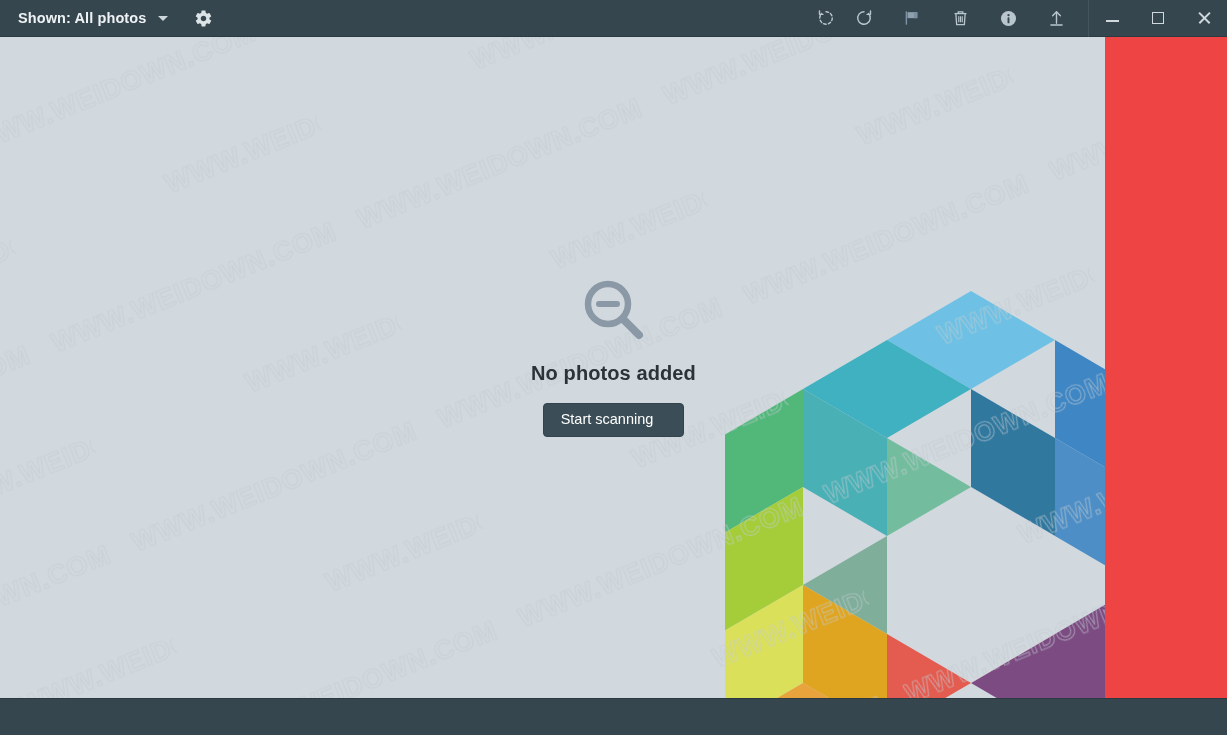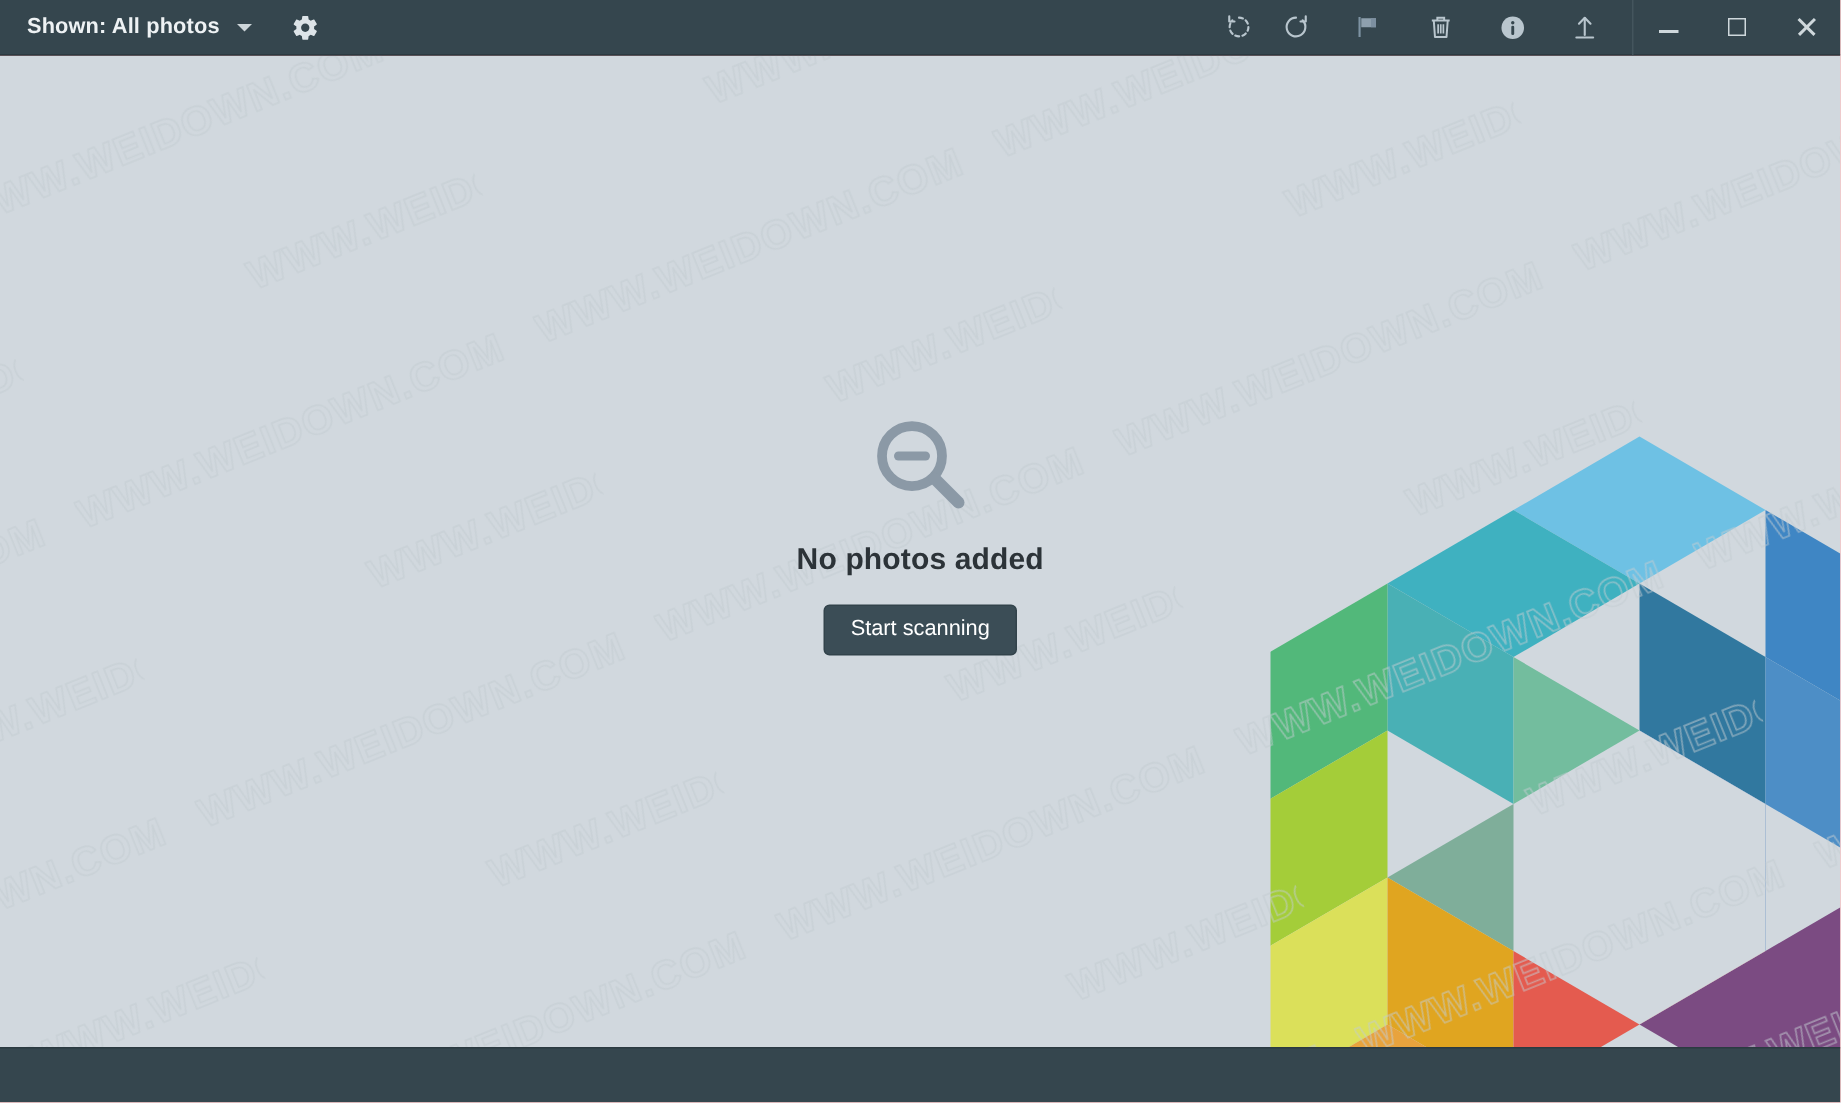--- a/index.html
+++ b/index.html
@@ -113,21 +113,21 @@
     width: 15px; height: 1.6px;
     background: #cfd8dc;
   }
   .wc-close::before { transform: rotate(45deg); }
   .wc-close::after  { transform: rotate(-45deg); }
 
   
   #canvas {
     position: absolute;
     left: 0; top: 37px;
-    width: 1227px;
+    width: 1105px;
     height: 661px;
     background: #d1d8de;
     overflow: hidden;
   }
 
   
   #watermark {
     position: absolute;
     left: -120px; top: -120px;
     width: 1500px;
@@ -182,21 +182,21 @@
     font-size: 14px;
     color: #2b3338;
   }
   #start-scanning-btn {
     background: #3b4d56;
     color: #ffffff;
     font-family: "Liberation Sans", sans-serif;
     font-size: 14.5px;
     border: 1px solid #32434b;
     border-radius: 4px;
-    padding: 8px 17px 9px 17px;
+    padding: 8px 30px 9px 17px;
     cursor: pointer;
     line-height: 1;
   }
 
   
   #bottombar {
     position: absolute;
     left: 0; top: 698px;
     width: 1227px;
     height: 37px;

